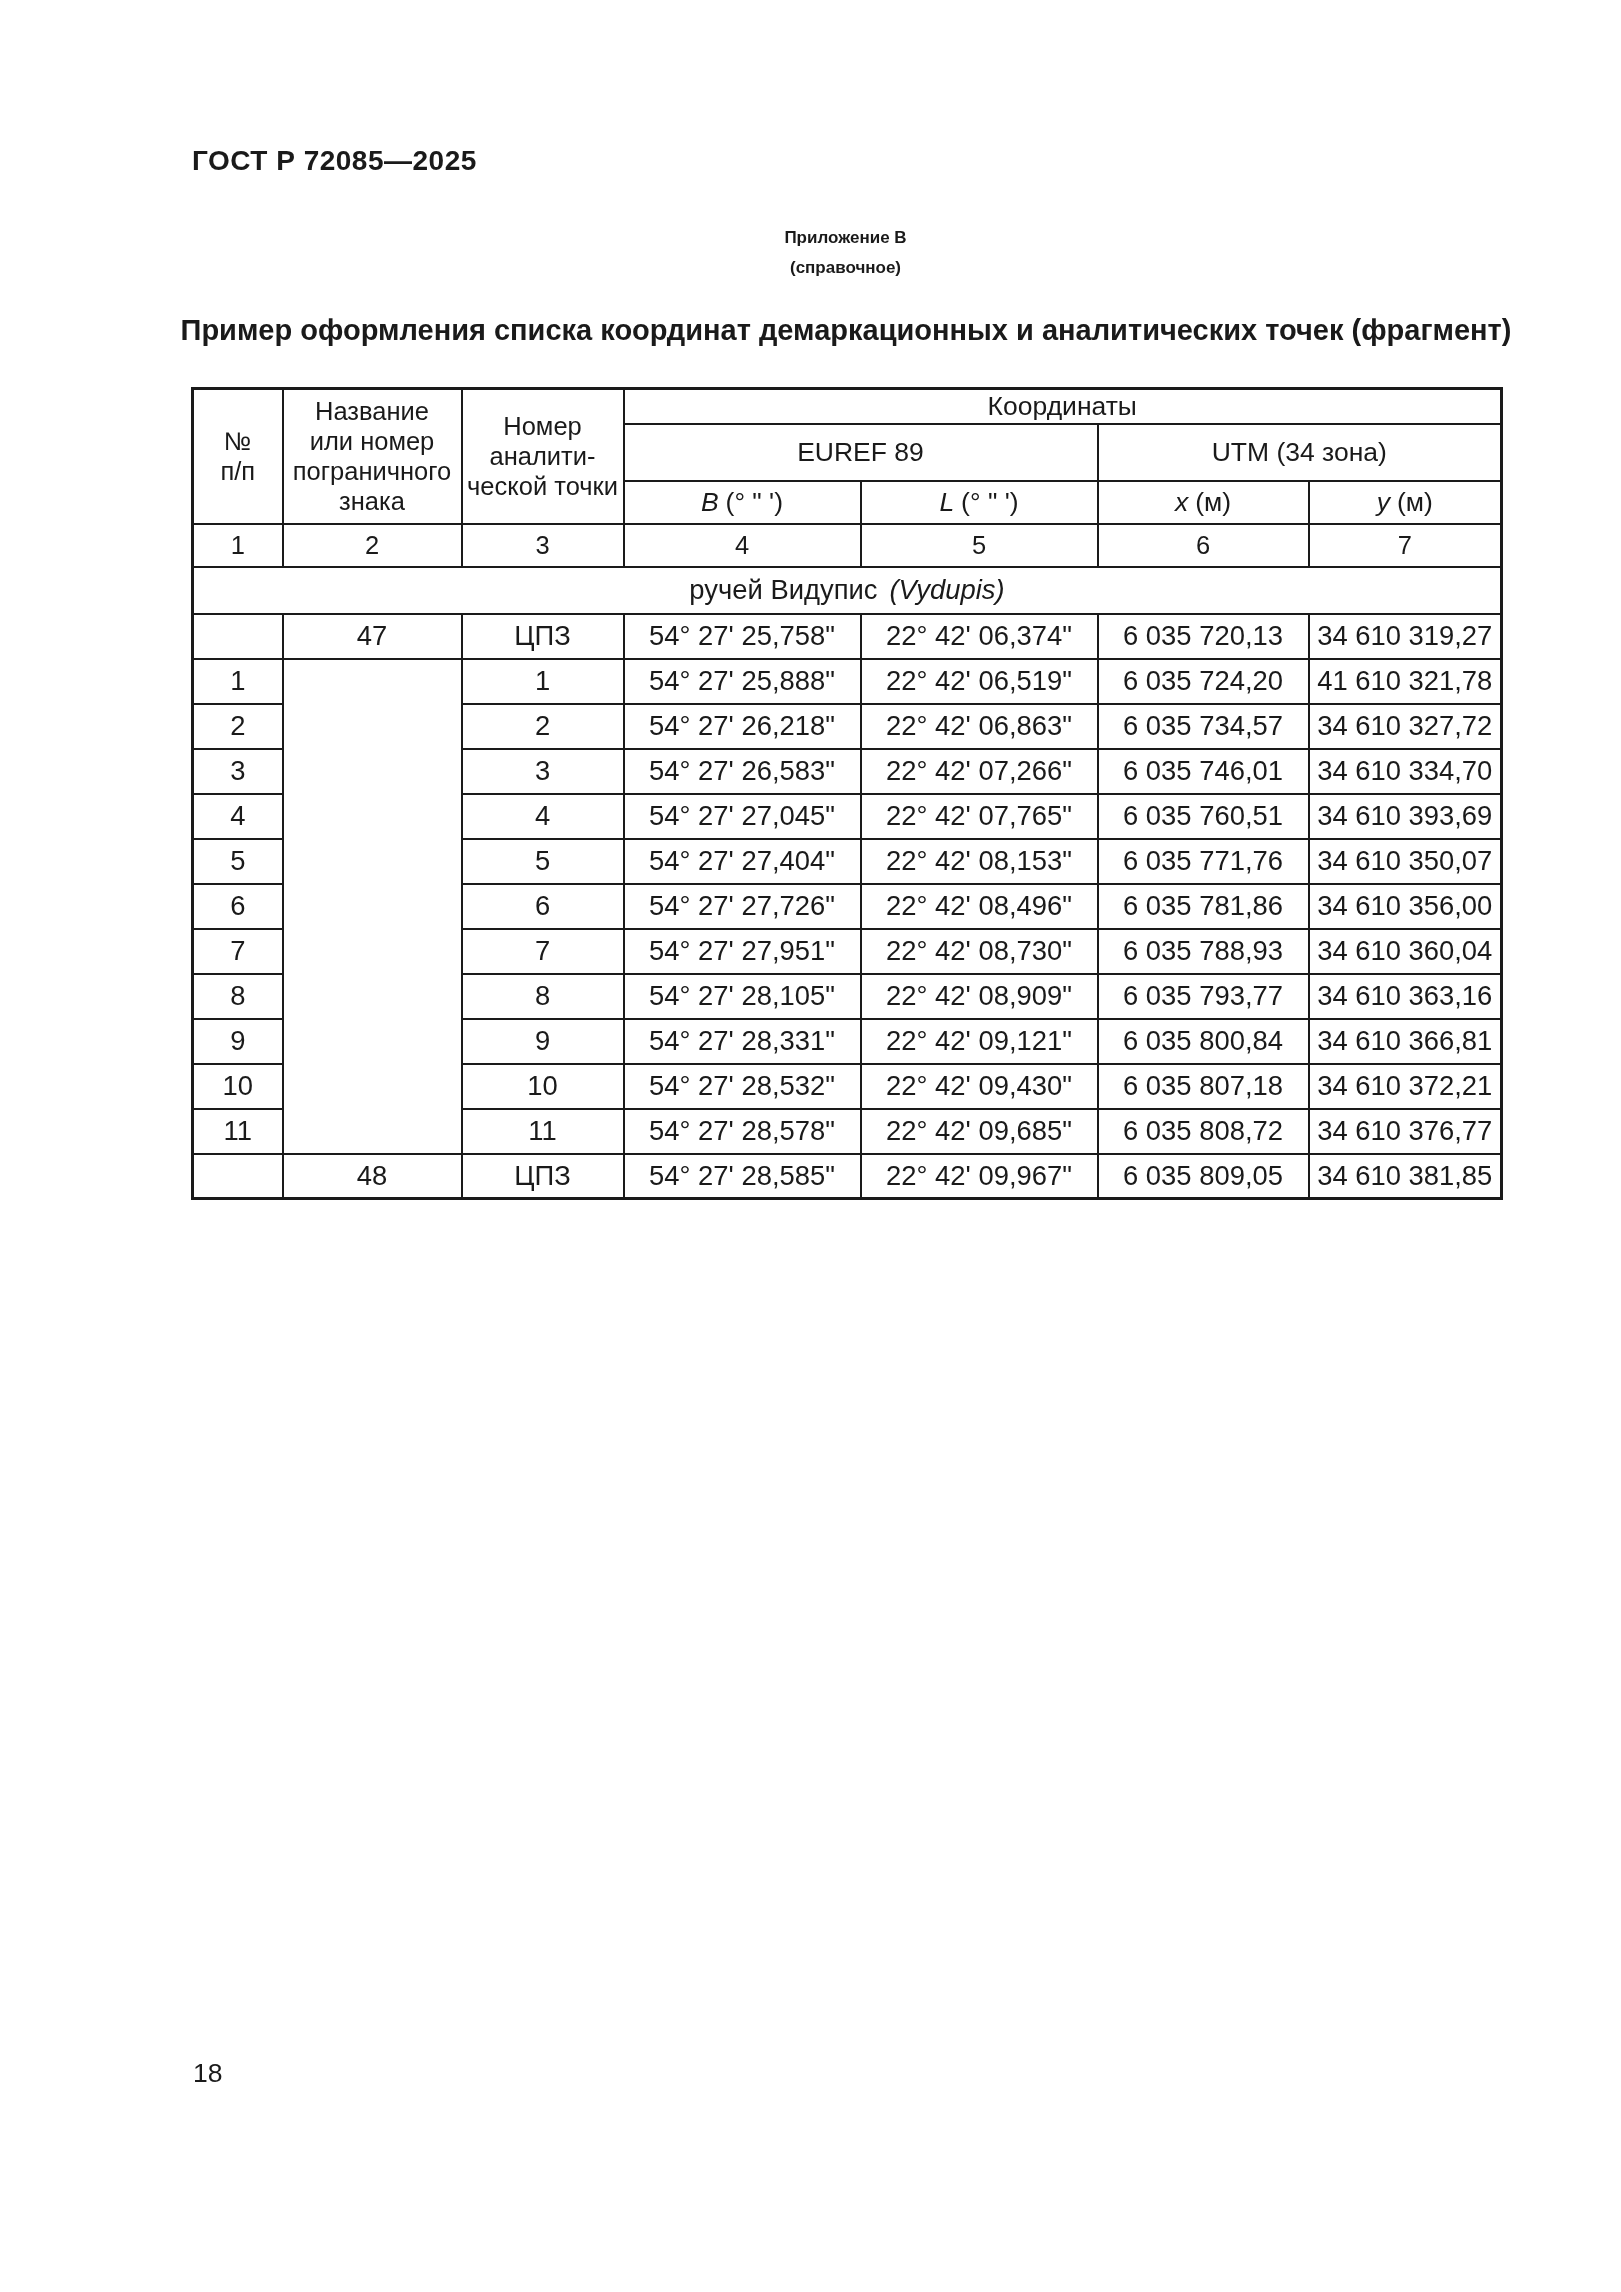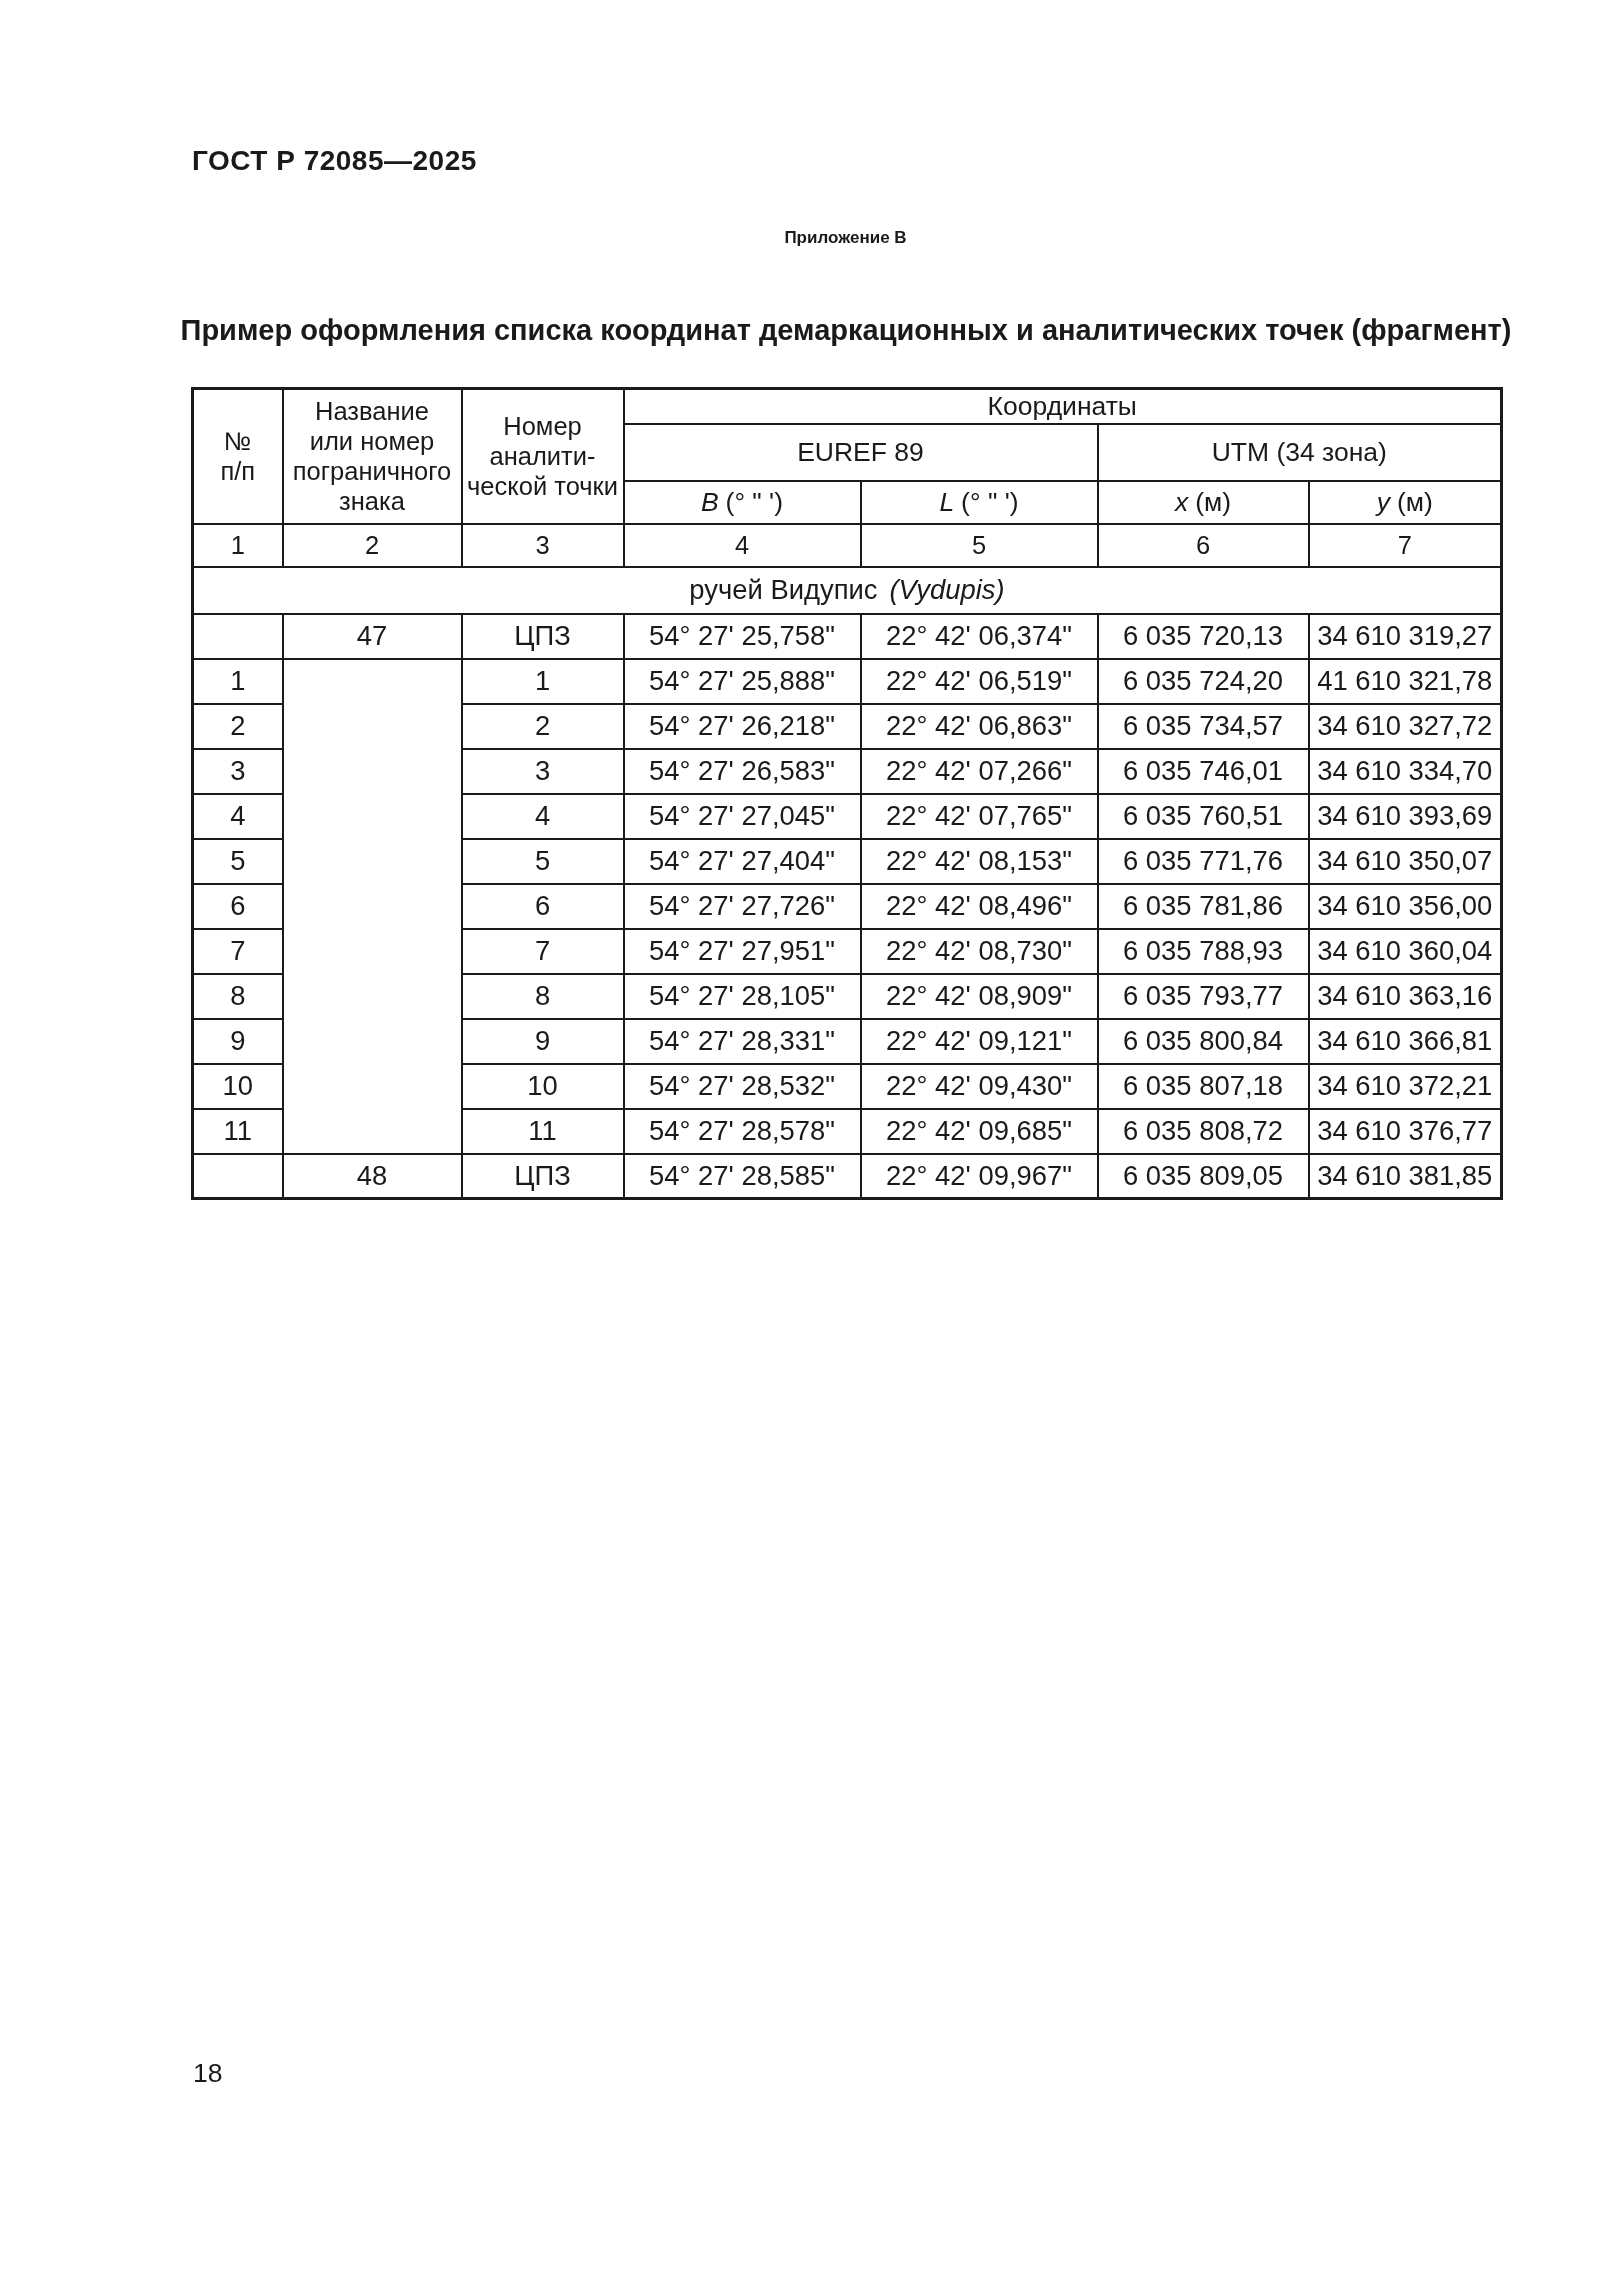--- a/index.html
+++ b/index.html
@@ -92,20 +92,21 @@
 </style>
 </head>
 <body>
 
 <div class="page">
 
   <div class="gost-code">ГОСТ Р 72085—2025</div>
 
   <div class="appendix">
     <div>Приложение В</div>
+    <div>(справочное)</div>
   </div>
 
   <div class="doc-title">Пример оформления списка координат демаркационных и аналитических точек (фрагмент)</div>
 
   <table class="coords">
     <colgroup>
       <col style="width:90px">
       <col style="width:179px">
       <col style="width:162px">
       <col style="width:237px">

